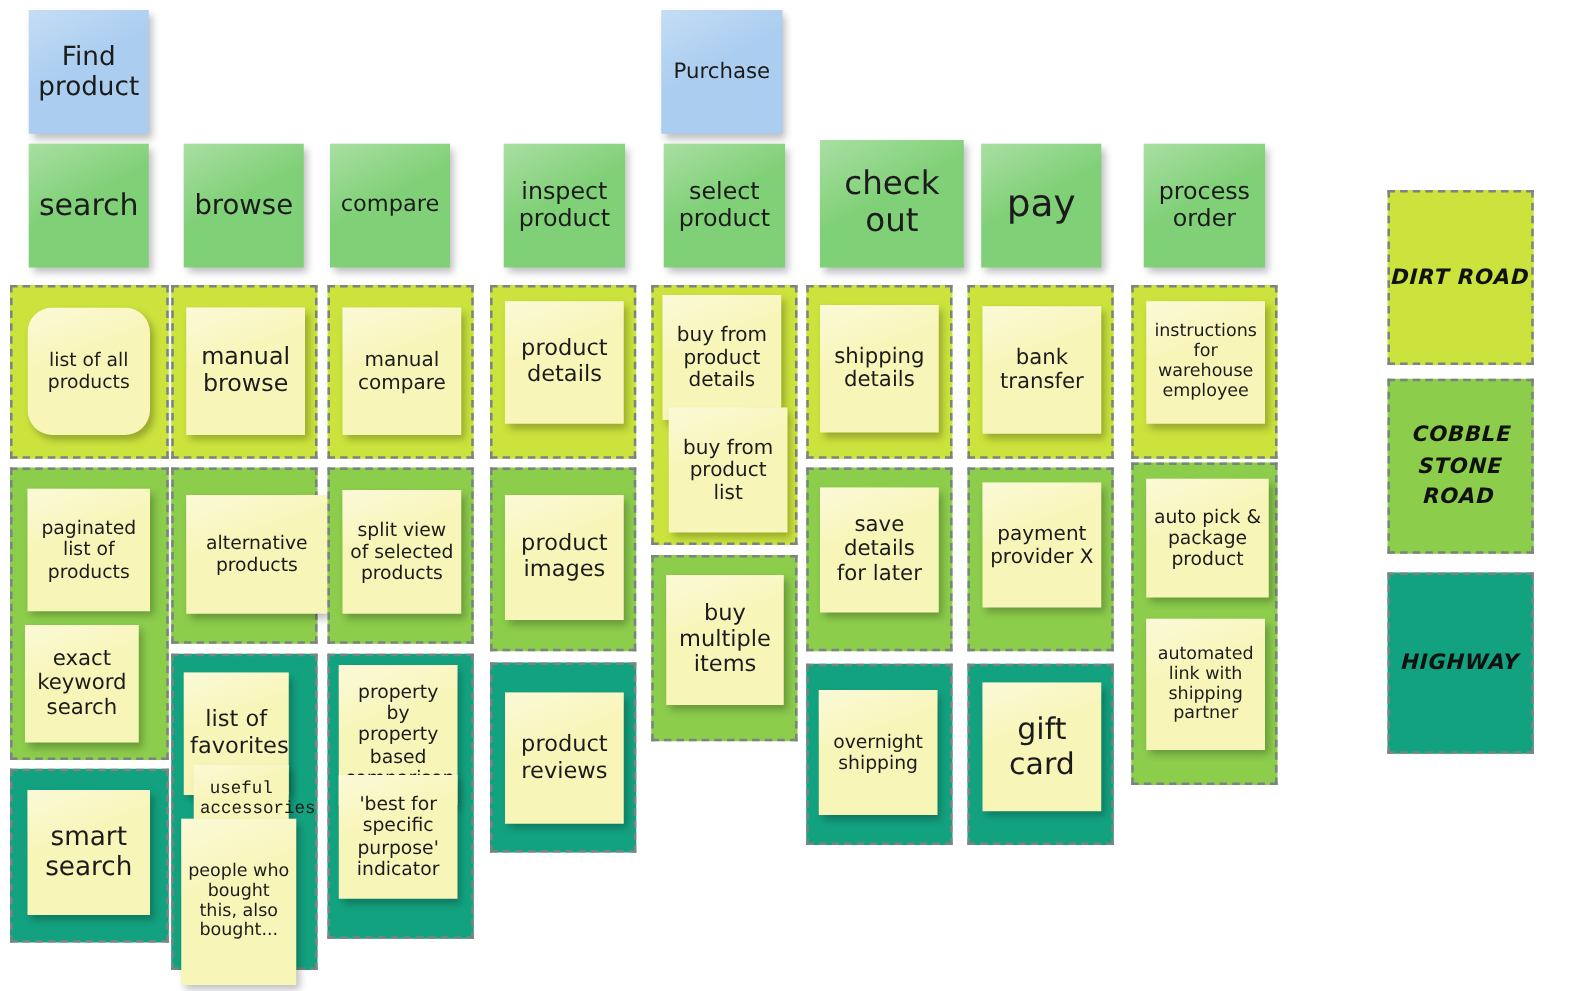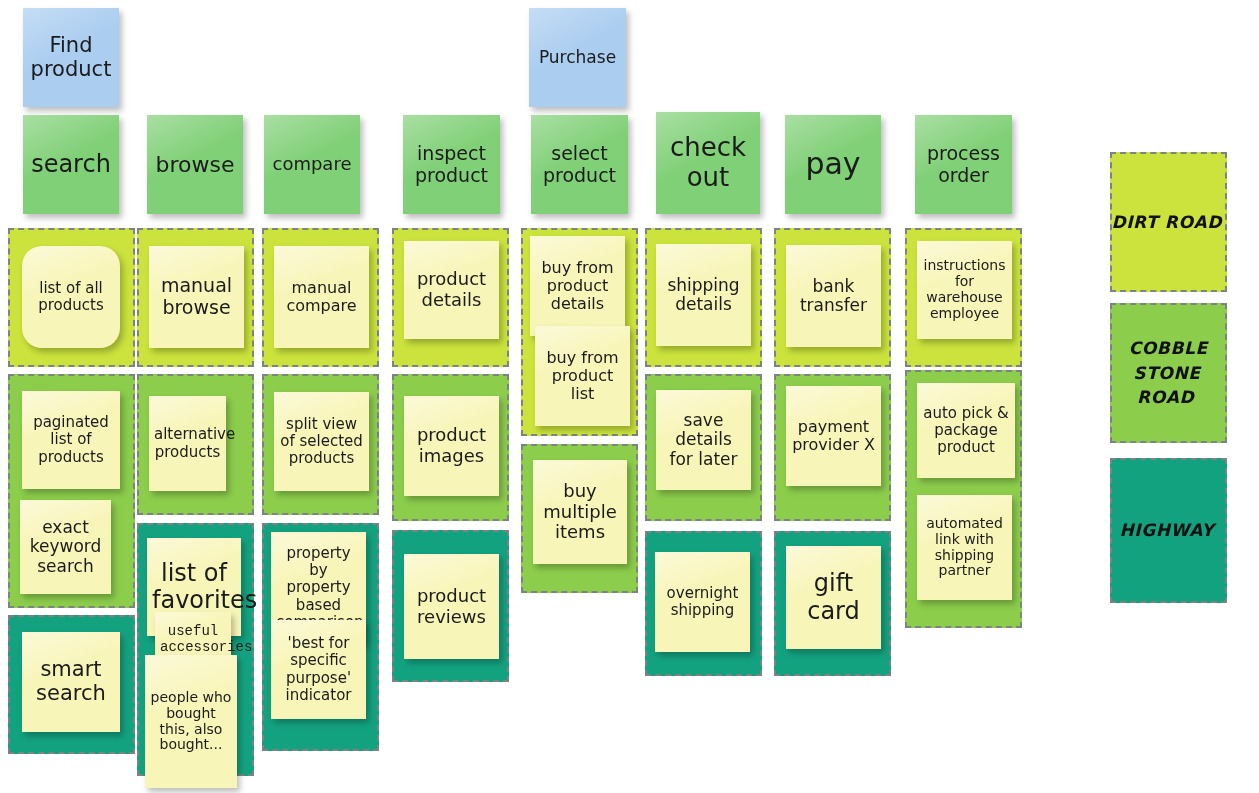--- a/index.html
+++ b/index.html
@@ -119,21 +119,21 @@
     </span>
   </div>
 
   <div class="sticky sticky-green" style="left:531px; top:115px; width:97px; height:99px; font-size:19px;">
     <span class="txt">
       <span>select</span><br>
       <span>product</span>
     </span>
   </div>
 
-  <div class="sticky sticky-green" style="left:656px; top:112px; width:104px; height:102px; font-size:26px;text-align:center;">
+  <div class="sticky sticky-green" style="left:656px; top:112px; width:115px; height:102px; font-size:26px;text-align:center;">
     <span class="txt">
       <span>check</span><br>
       <span>out</span>
     </span>
   </div>
 
   <div class="sticky sticky-green" style="left:785px; top:115px; width:96px; height:99px; font-size:30px;">
     <span class="txt">pay</span>
   </div>
 
@@ -161,26 +161,26 @@
   <div class="sticky sticky-yellow" style="left:22px; top:632px; width:98px; height:100px; font-size:21px;">
     <span class="txt">smart search</span>
   </div>
 
   <div class="panel panel-dirt" style="left:137px; top:228px; width:117px; height:139px;"></div>
   <div class="sticky sticky-yellow" style="left:149px; top:246px; width:95px; height:102px; font-size:19px;">
     <span class="txt">manual browse</span>
   </div>
 
   <div class="panel panel-cobble" style="left:137px; top:374px; width:117px; height:141px;"></div>
-  <div class="sticky sticky-yellow" style="left:149px; top:396px; width:77px; height:95px; font-size:15px;">
+  <div class="sticky sticky-yellow" style="left:149px; top:396px; width:113px; height:95px; font-size:15px;">
     <span class="txt">alternative products</span>
   </div>
 
   <div class="panel panel-highway" style="left:137px; top:523px; width:117px; height:253px;"></div>
-  <div class="sticky sticky-yellow" style="left:147px; top:538px; width:94px; height:98px; font-size:24px;text-align:center;">
+  <div class="sticky sticky-yellow" style="left:147px; top:538px; width:84px; height:98px; font-size:18px;text-align:center;">
     <span class="txt">list of favorites</span>
   </div>
   <div class="sticky sticky-yellow" style="left:155px; top:612px; width:76px; height:55px; font-size:14px;font-family:Liberation Mono, monospace;">
     <span class="txt">useful accessories</span>
   </div>
   <div class="sticky sticky-yellow" style="left:145px; top:655px; width:92px; height:133px; font-size:14px;">
     <span class="txt">people who bought this, also bought...</span>
   </div>
 
   <div class="panel panel-dirt" style="left:262px; top:228px; width:117px; height:139px;"></div>

